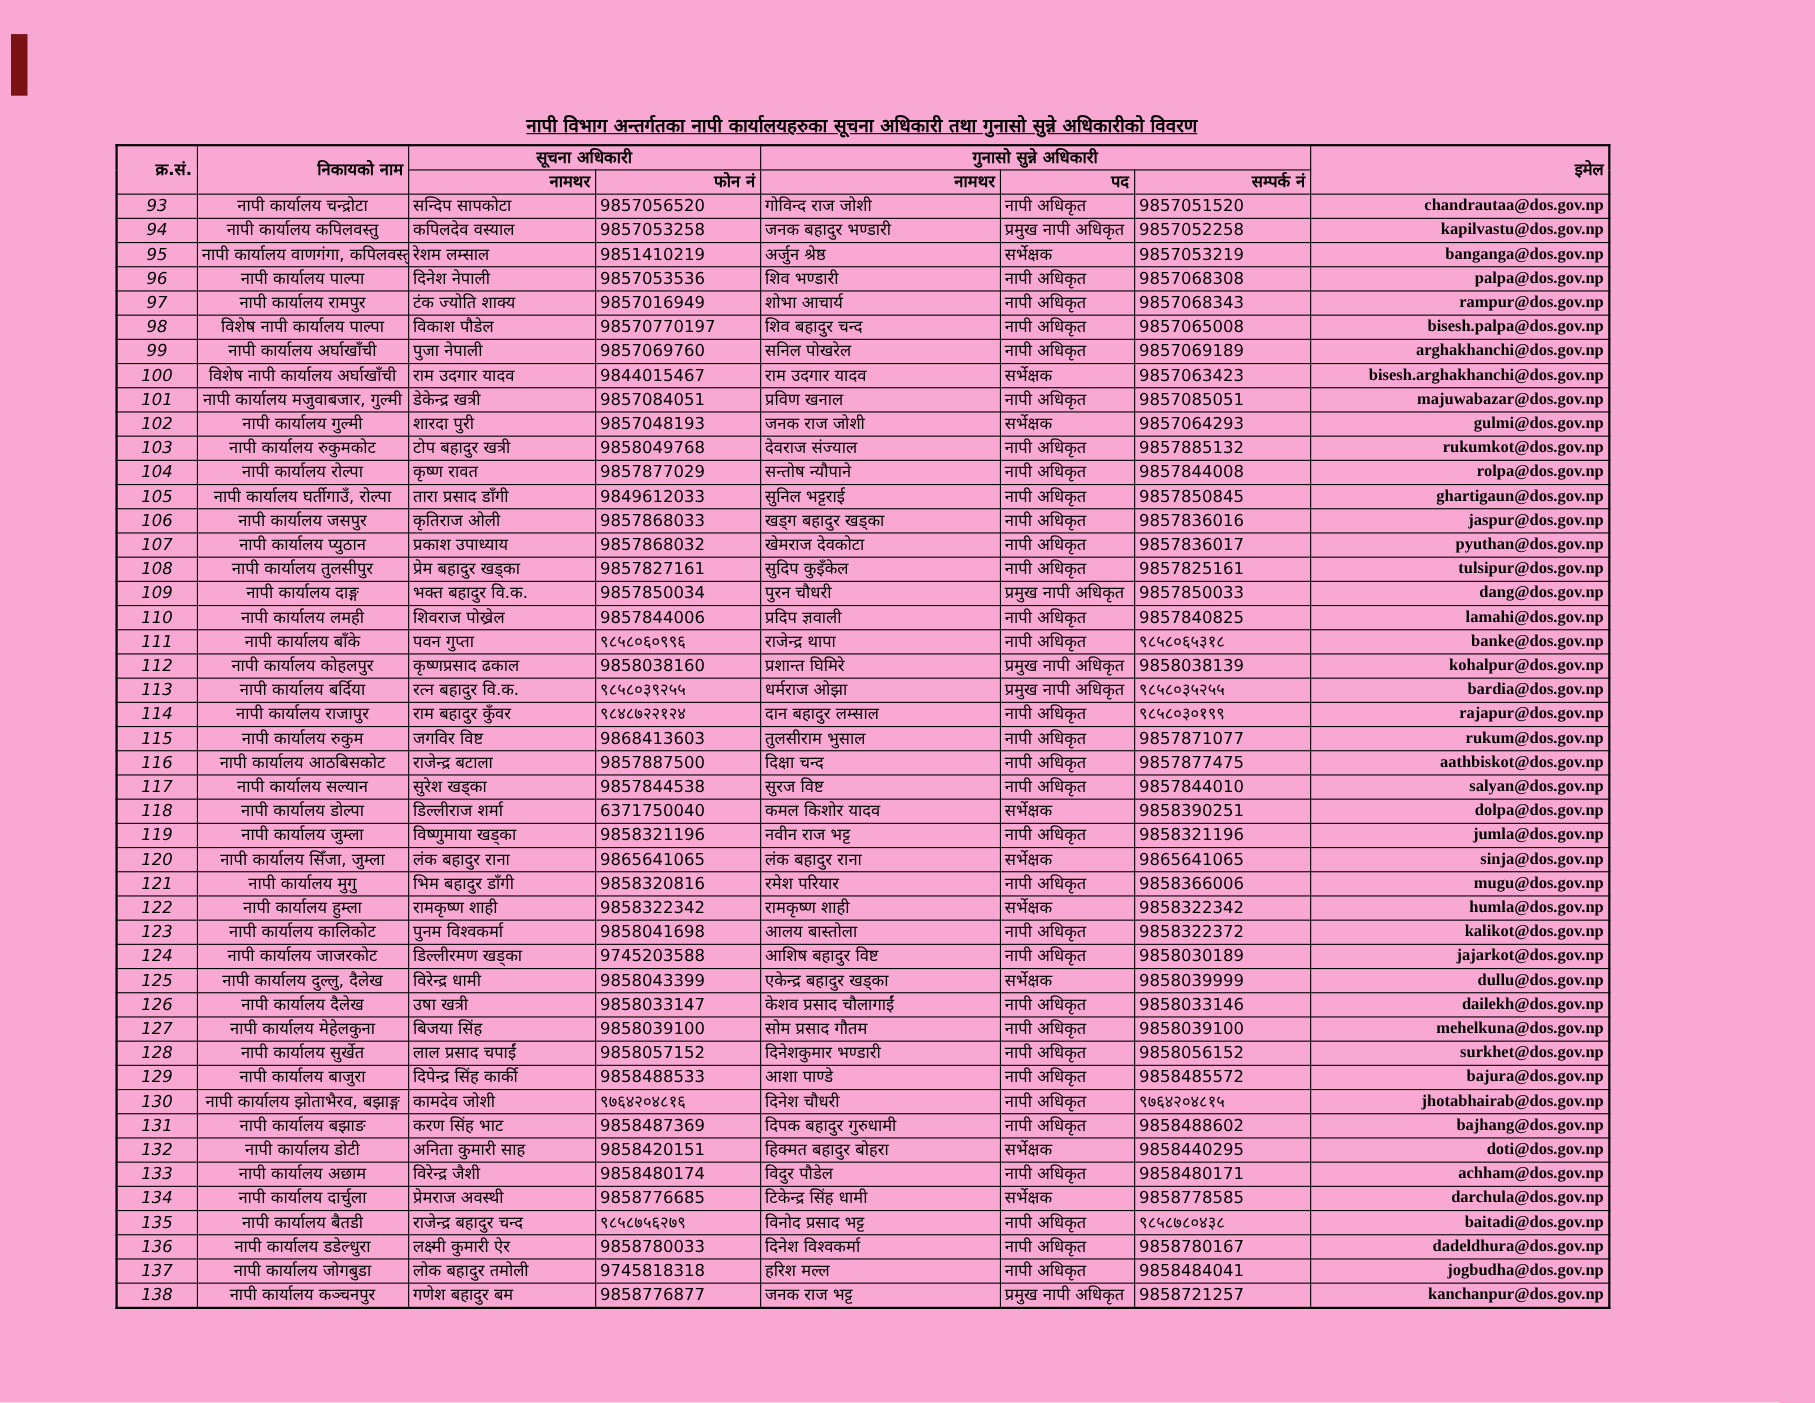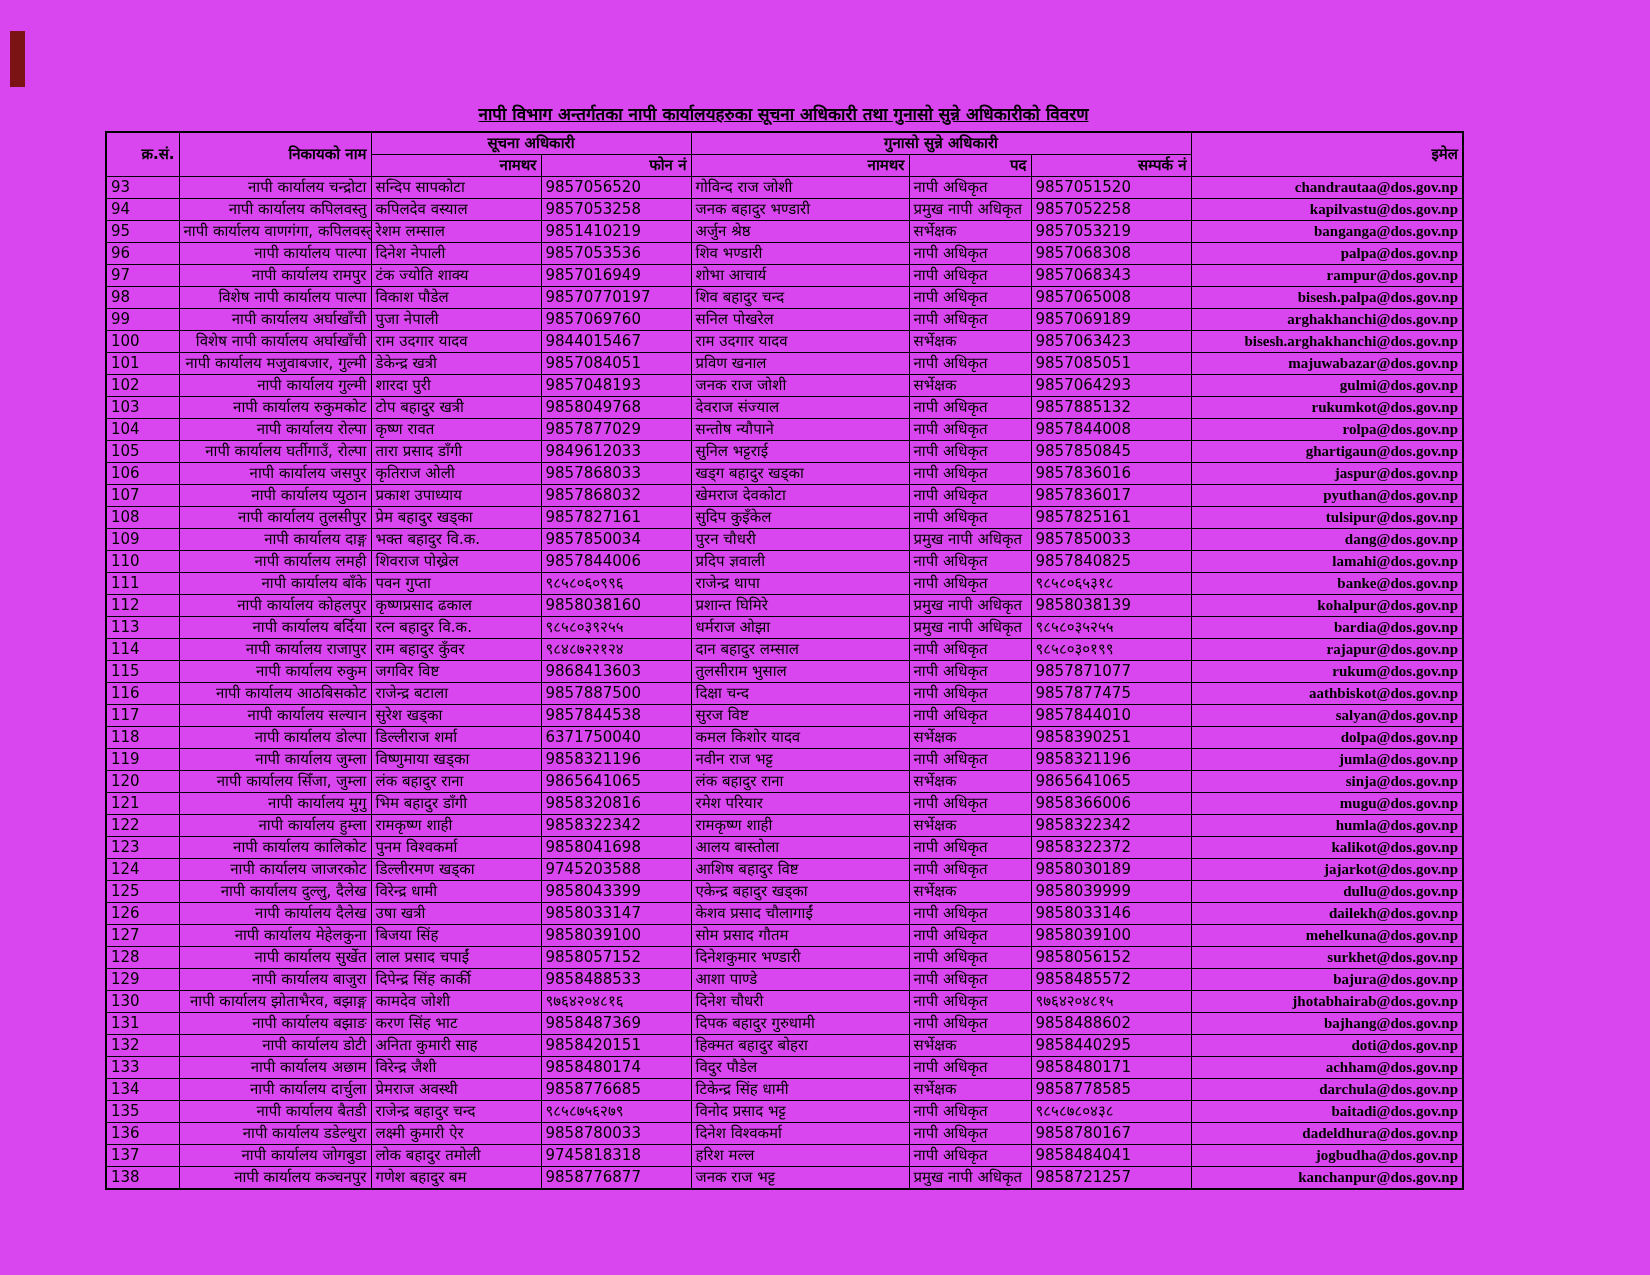--- a/index.html
+++ b/index.html
@@ -1,17 +1,17 @@
 <!DOCTYPE html>
 <html><head>
 <meta charset="utf-8">
 <style>
   html, body { margin: 0; padding: 0; background: #ffffff; }
   body { width: 1650px; height: 1275px; font-family: "DejaVu Sans", sans-serif; color: #000; }
-  .page { position: relative; width: 1650px; height: 1275px; background: #d946ef; overflow: hidden; }
+  .page { position: relative; width: 1650px; height: 1275px; background: #f9a8d4; overflow: hidden; }
 
   .artifact-red { position: absolute; left: 10px; top: 31px; width: 15px; height: 56px; }
 
   .doc-title {
     position: absolute; left: 105px; top: 102px; width: 1357px;
     text-align: center; font-weight: bold; font-size: 17px;
     text-decoration: underline; letter-spacing: 0px; white-space: nowrap;
   }
 
   table.officers {
@@ -24,22 +24,22 @@
     font-size: 15px; overflow: hidden; white-space: nowrap;
     vertical-align: middle; line-height: 21px;
   }
   thead th { font-weight: bold; font-size: 16px; border-bottom: 2px solid #000; }
   thead tr.grp th { border-bottom: 1px solid #000; }
   th.h-group { text-align: center; }
   th.h-merged { text-align: right; vertical-align: middle; }
   th.h-serial { vertical-align: bottom; text-align: right; }
   th.h-sub { text-align: right; }
 
-  td.c-serial  { text-align: left; padding-right: 6px; }
-  td.c-entity  { text-align: right; }
+  td.c-serial  { text-align: center; padding-right: 6px; font-style: italic; }
+  td.c-entity  { text-align: center; }
   td.c-name, td.c-name2, td.c-pos { text-align: left; }
   td.c-phone, td.c-contact { text-align: left; font-size: 15px; }
   td.c-email   { font-family: "Liberation Serif", serif; font-size: 15px; text-align: right; font-weight: bold; }
 </style>
 </head>
 <body>
 
 <div class="page">
 
   <div class="artifact-red" style="background: rgb(123, 18, 20);"></div>

